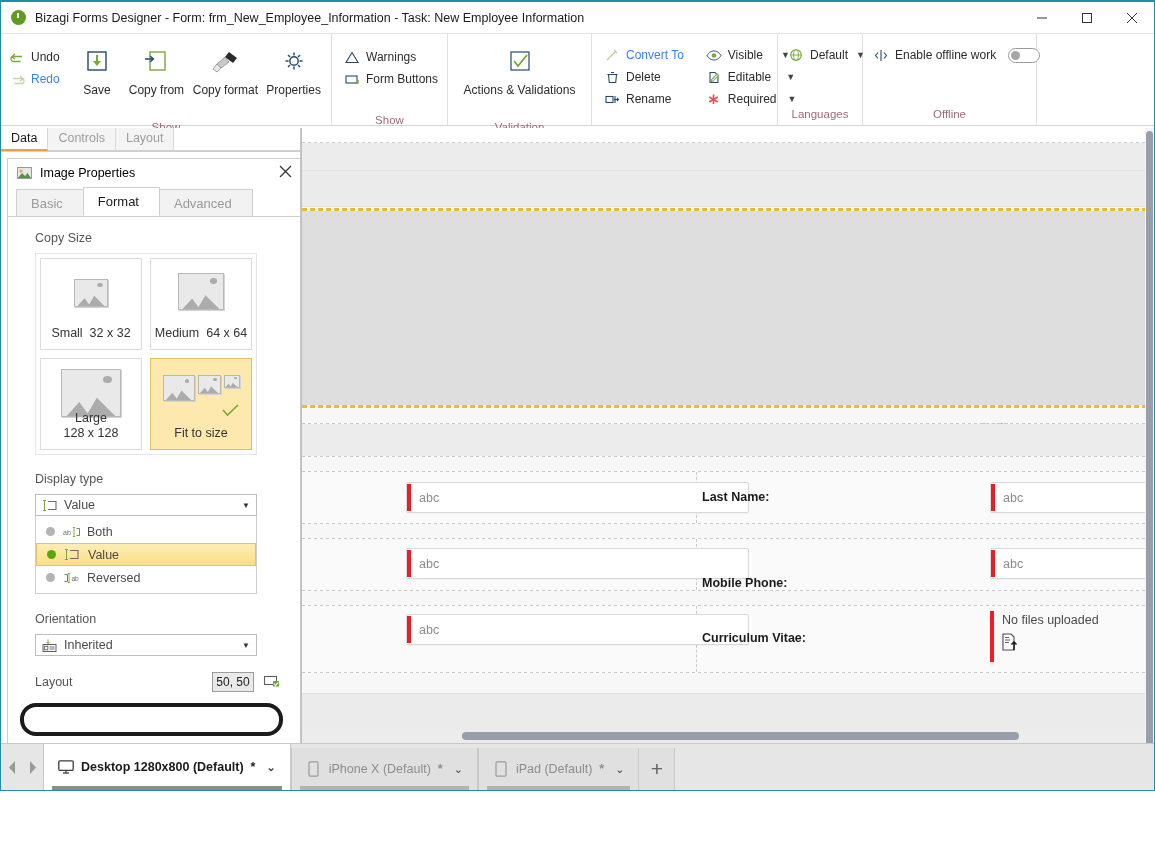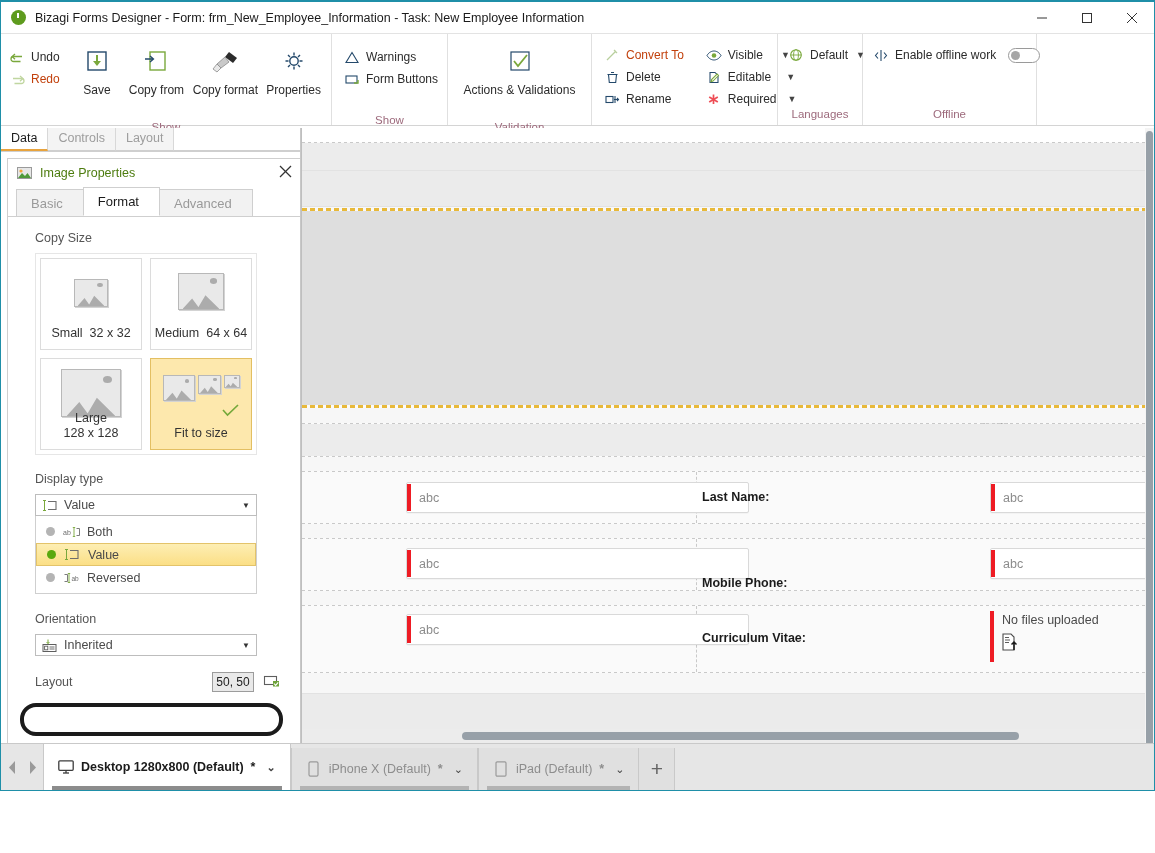--- a/index.html
+++ b/index.html
@@ -72,21 +72,21 @@
     font-size: 11.5px; color: #9d6a7c;
   }
   .stack { display: flex; flex-direction: column; justify-content: flex-start; padding-top: 2px; }
   .small-btn {
     display: flex; align-items: center;
     gap: 6px;
     padding: 3px 6px 3px 2px;
     font-size: 12px; color: #2b2b2b;
     white-space: nowrap;
   }
-  .small-btn.disabled { color: #c2410c; }
+  .small-btn.disabled { color: #3b82f6; }
   .big-btn {
     width: 62px;
     display: flex; flex-direction: column; align-items: center;
     padding-top: 4px;
     font-size: 12px; color: #2b2b2b;
   }
   .big-btn .bi { height: 38px; display:flex; align-items:center; justify-content:center; }
   .big-btn .blabel { margin-top: 1px; white-space: nowrap; }
   .ic { width: 16px; height: 16px; display: inline-flex; align-items: center; justify-content: center; flex: 0 0 auto; }
   .drop-arrow { color:#444; font-size: 9px; margin-left: 2px; }
@@ -136,21 +136,21 @@
   .propbox {
     position: absolute; left: 6px; right: 0; top: 30px; bottom: 0;
     background: #fff;
     border: 1px solid #cfcfcf; border-right: none; border-bottom: none;
   }
   .prop-header {
     height: 28px; display: flex; align-items: center;
     padding: 0 8px 0 8px; gap: 8px;
     background: #fff;
   }
-  .prop-title { font-size: 12.5px; color: #4d7c0f; }
+  .prop-title { font-size: 12.5px; color: #000000; }
   .prop-close { margin-left: auto; color:#333; }
 
   .prop-tabs { display: flex; padding-left: 8px; height: 30px; align-items: flex-end; border-bottom: 1px solid #cfcfcf; }
   .prop-tab {
     padding: 6px 20px 5px 14px;
     font-size: 13px; color: #9a9a9a;
     background: #f2f2f2;
     border: 1px solid #cfcfcf; border-bottom: none;
     margin-right: -1px;
   }

